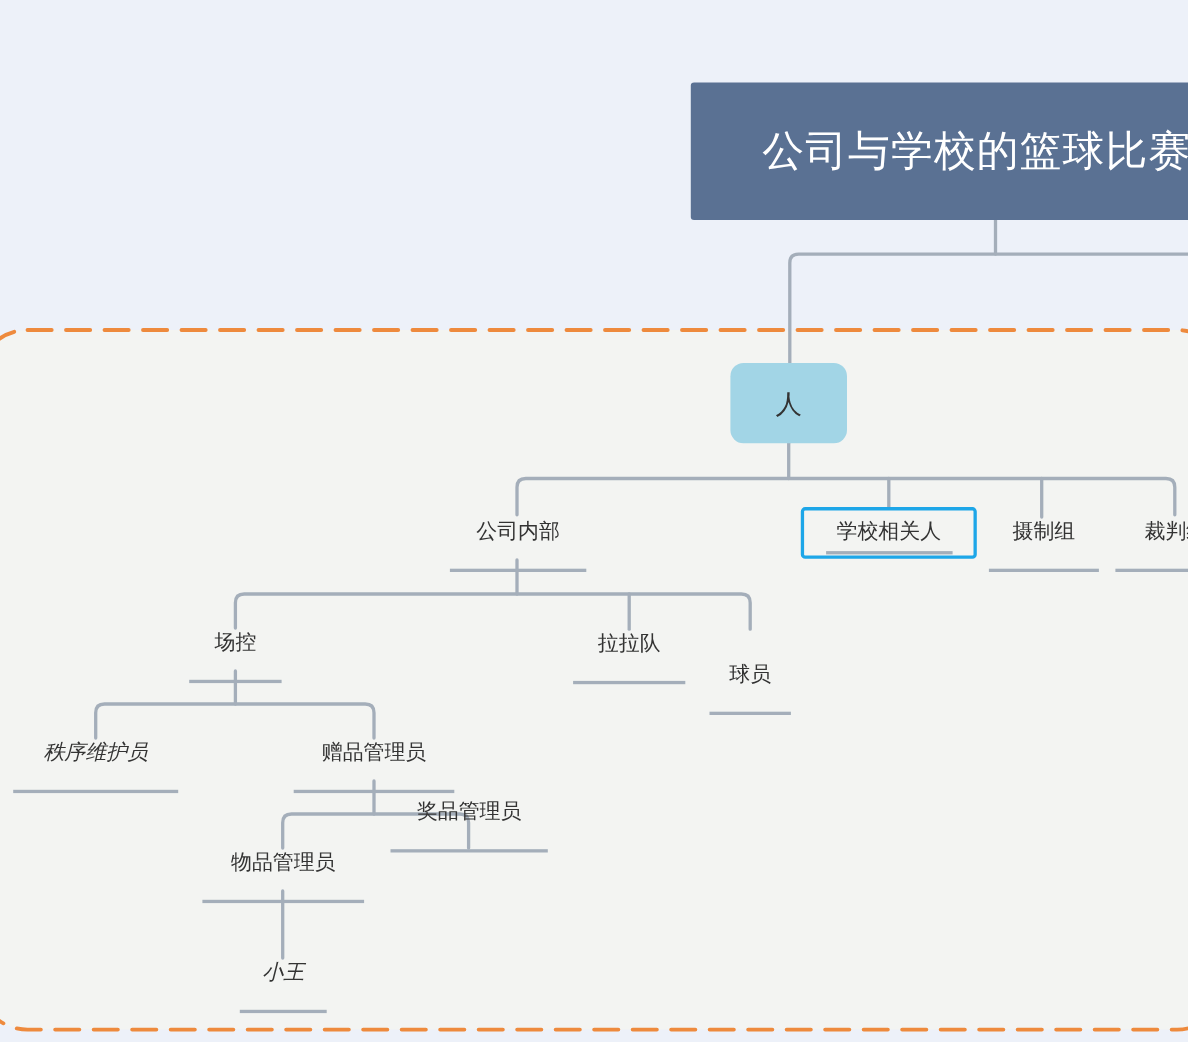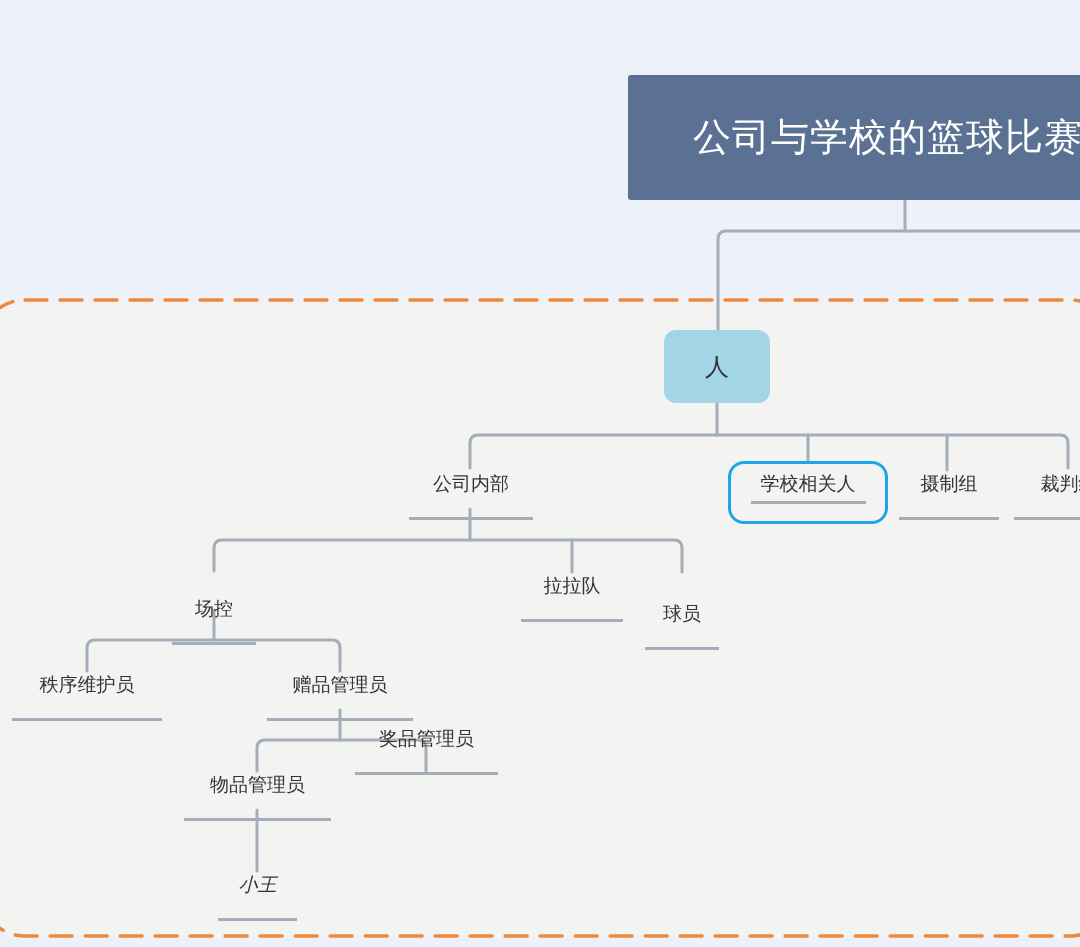--- a/index.html
+++ b/index.html
@@ -65,42 +65,42 @@
     text-align:center;
     font-size:19px;
     color:var(--topic-text);
     padding-bottom:22px;
     border-bottom:3px solid var(--branch-line);
     white-space:nowrap;
     line-height:22px;
     cursor:default;
   }
   .selected-topic{
-    left:728px;top:461px;width:160px;height:63px;
+    left:728px;top:461px;width:160px;height:47px;
     border:3px solid var(--selection);
-    border-radius:16px;
+    border-radius:4px;
     background:transparent;
     display:flex;flex-direction:column;align-items:center;justify-content:flex-start;
     padding-top:9px;
   }
   .selected-topic .inner-line{
     font-size:19px;line-height:22px;
     color:var(--topic-text);
     padding:0 10px 6px 10px;
     border-bottom:3px solid var(--branch-line);
     white-space:nowrap;
   }
   
   .t-company {left:409px; top:473px; width:124px;}
   .t-crew    {left:899px; top:473px; width:100px;}
   .t-referee {left:1014px;top:473px; width:110px;}
-  .t-site    {left:172px; top:574px; width:84px;margin-top:24px;}
+  .t-site    {left:172px; top:574px; width:84px;}
   .t-cheer   {left:521px; top:575px; width:102px;}
   .t-players {left:645px; top:603px; width:74px;}
-  .t-order   {left:12px;  top:674px; width:150px;}
+  .t-order   {left:12px;  top:674px; width:150px;font-style:italic;}
   .t-item    {left:267px; top:674px; width:146px;}
   .t-gift    {left:184px; top:774px; width:147px;}
   .t-prize   {left:355px; top:728px; width:143px;}
   .t-wang    {left:218px; top:874px; width:79px;font-style:italic;}
 </style>
 </head>
 <body>
 
 <svg id="connector-layer" width="1080" height="947" viewBox="0 0 1080 947" xmlns="http://www.w3.org/2000/svg">
 

